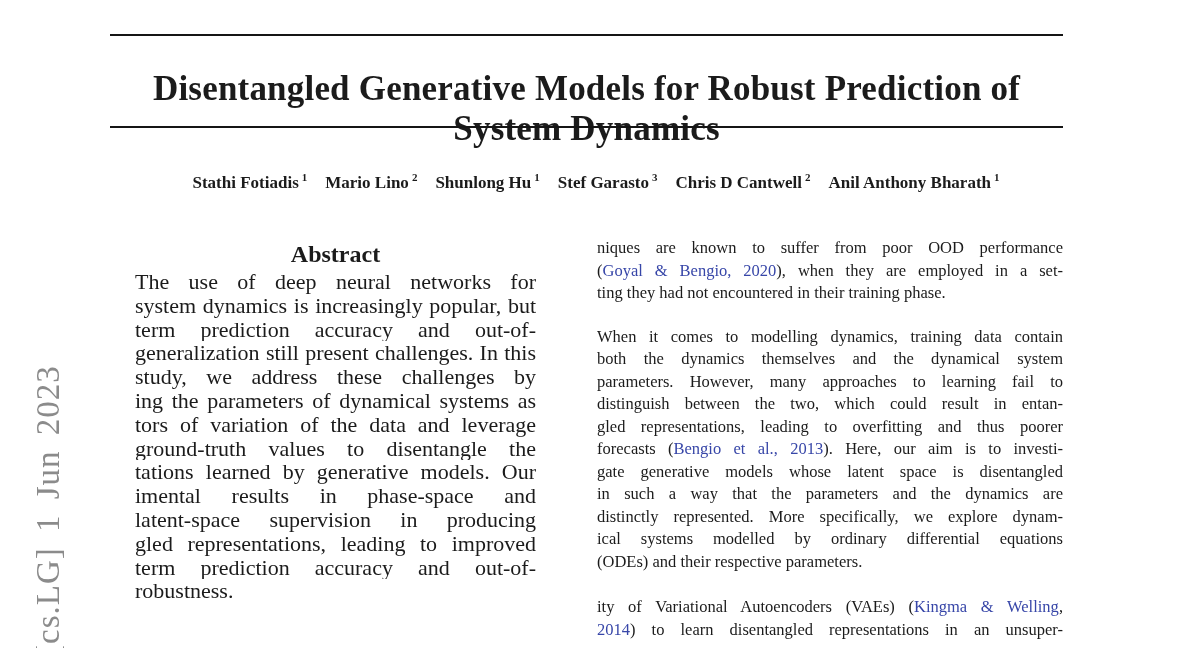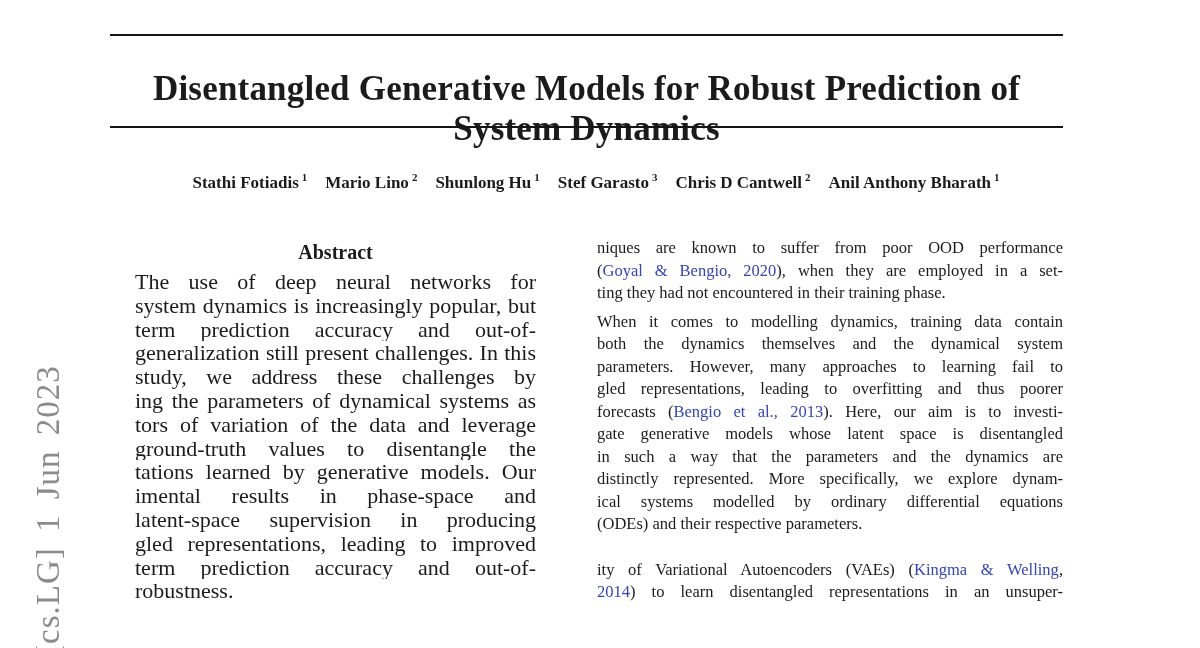--- a/index.html
+++ b/index.html
@@ -31,35 +31,35 @@
   #authors-line{
     position:absolute;left:56px;top:171px;width:1080px;
     text-align:center;font-size:17px;font-weight:bold;
     white-space:nowrap;
   }
   .author{margin:0 9px;}
   .author sup{font-size:11px;margin-left:3px;font-weight:bold;}
   
   #abstract-heading{
     position:absolute;left:135px;top:241px;width:401px;
-    text-align:center;font-size:20px;font-weight:bold;
+    text-align:center;font-size:24px;font-weight:bold;
   }
   #abstract-body{
     position:absolute;left:135px;top:270px;width:401px;
     font-size:22px;
   }
   #abstract-body .jline{height:23.8px;line-height:23.8px;}
   
   #right-column{
     position:absolute;left:597px;top:237px;width:466px;
     font-size:16.5px;
   }
   #right-column .jline{height:22.5px;line-height:22.5px;}
   .para{margin:0;}
-  .para + .para{margin-top:6px;}
+  .para + .para{margin-top:21px;}
   .para:nth-child(3){margin-top:23px;}
   
   .jline{
     overflow:hidden;text-align:justify;
     text-align-last:justify;
   }
   .jline::after{content:"";display:inline-block;width:100%;}
   .jline.last{text-align:left;text-align-last:left;}
   .jline.last::after{content:none;}
   .cite{color:var(--citation-blue);}
@@ -105,20 +105,21 @@
 <div id="right-column">
     <div class="para">
       <div class="jline"><span>niques are known to suffer from poor OOD performance</span></div>
       <div class="jline"><span>(</span><span class="cite">Goyal &amp; Bengio, 2020</span><span>), when they are employed in a set-</span></div>
       <div class="jline last"><span>ting they had not encountered in their training phase.</span></div>
     </div>
     <div class="para">
       <div class="jline"><span>When it comes to modelling dynamics, training data contain</span></div>
       <div class="jline"><span>both the dynamics themselves and the dynamical system</span></div>
       <div class="jline"><span>parameters. However, many approaches to learning fail to</span></div>
+      <div class="jline"><span>distinguish between the two, which could result in entan-</span></div>
       <div class="jline"><span>gled representations, leading to overfitting and thus poorer</span></div>
       <div class="jline"><span>forecasts (</span><span class="cite">Bengio et al., 2013</span><span>). Here, our aim is to investi-</span></div>
       <div class="jline"><span>gate generative models whose latent space is disentangled</span></div>
       <div class="jline"><span>in such a way that the parameters and the dynamics are</span></div>
       <div class="jline"><span>distinctly represented. More specifically, we explore dynam-</span></div>
       <div class="jline"><span>ical systems modelled by ordinary differential equations</span></div>
       <div class="jline last"><span>(ODEs) and their respective parameters.</span></div>
     </div>
     <div class="para">
       <div class="jline"><span>ity of Variational Autoencoders (VAEs) (</span><span class="cite">Kingma &amp; Welling</span><span>,</span></div>

